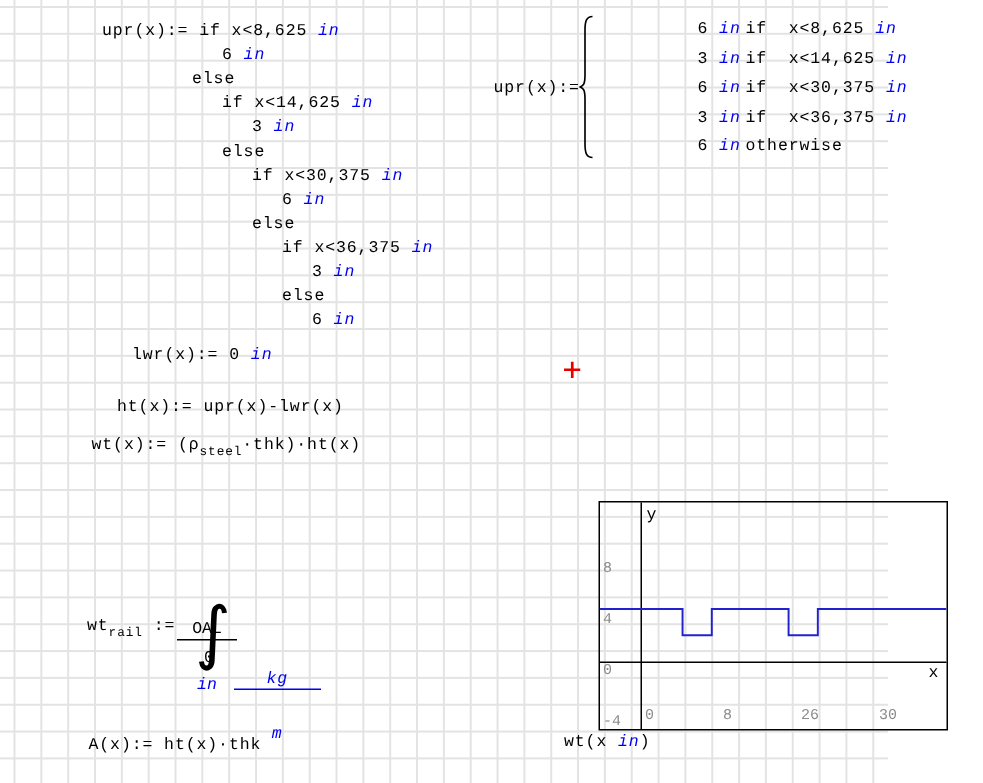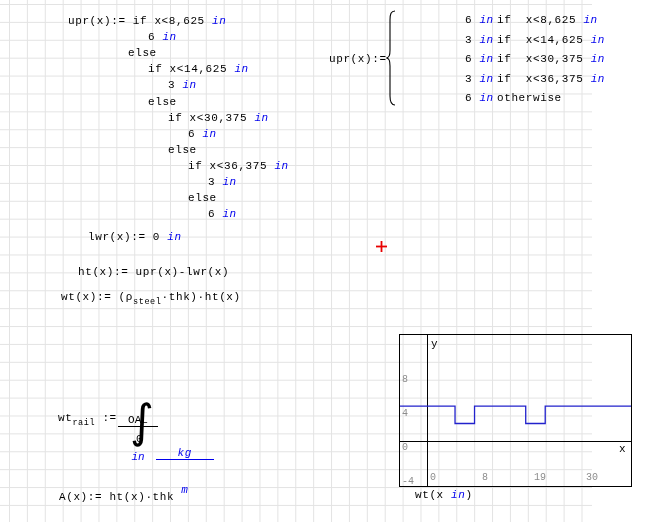--- a/index.html
+++ b/index.html
@@ -85,22 +85,22 @@
     <span class="axlbl" style="left:219px;top:108px;">x</span>
     <div>
         <span class="tick" style="left: 2px; top: 39px;">8</span>
         <span class="tick" style="left: 2px; top: 73px;">4</span>
         <span class="tick" style="left: 2px; top: 107px;">0</span>
         <span class="tick" style="left: 2px; top: 141px;">-4</span>
       </div>
     <div>
         <span class="tick" style="left: 30px; top: 137px;">0</span>
         <span class="tick" style="left: 82px; top: 137px;">8</span>
-        <span class="tick" style="left: 134px; top: 137px;">19</span>
+        <span class="tick" style="left: 134px; top: 137px;">26</span>
         <span class="tick" style="left: 186px; top: 137px;">30</span>
       </div>
     <svg width="231" height="151">
       <polyline id="trace" points="0.02499999999999858,71.065 55.03125,71.065 55.03125,88.49 74.53125,88.49 74.53125,71.065 125.71875,71.065 125.71875,88.49 145.21875,88.49 145.21875,71.065 231.1,71.065" fill="none" stroke-width="1.3" stroke="#2222cc"></polyline>
     </svg>
   </div>
-  <div class="abs expr" style="left:415px;top:489px;"><span class="sg-k">wt(x </span><span class="sg-u">in</span><span class="sg-k">)</span></div>
+  <div class="abs expr" style="left:376px;top:489px;"><span class="sg-k">wt(x </span><span class="sg-u">in</span><span class="sg-k">)</span></div>
 
 </div>
 
 </body></html>

